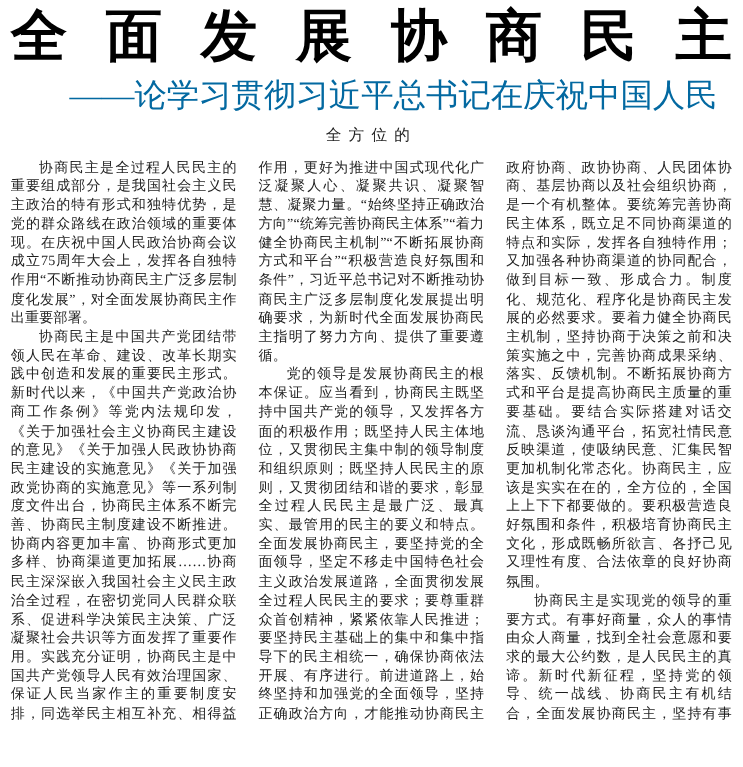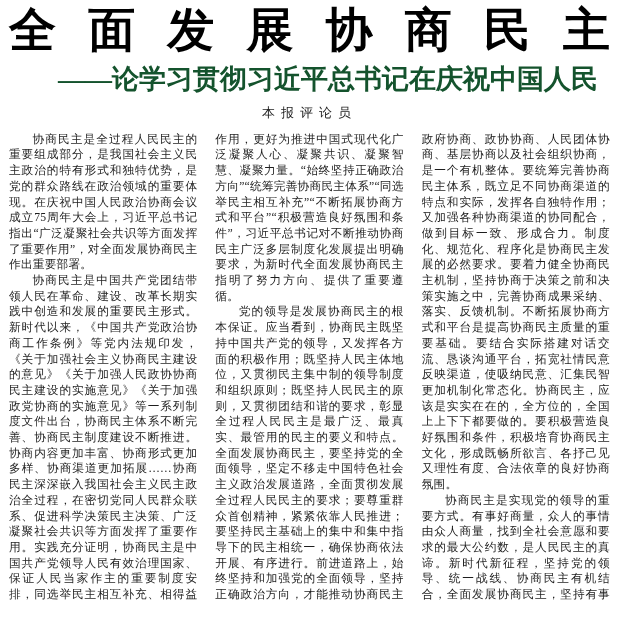--- a/index.html
+++ b/index.html
@@ -22,24 +22,24 @@
     color:#000000;
     text-align:justify;
     text-align-last:justify;
     letter-spacing:0;
     white-space:nowrap;
     display:flex;
     justify-content:space-between;
   }
   .subtitle {
     margin:5px 9px 0 9px;
-    font-weight:700;
+    font-weight:400;
     font-size:27px;
     line-height:1.3;
-    color:#14532d;
+    color:#0369a1;
   }
   .subtitle .line1 { padding-left:49px; }
   .subtitle .line2 { padding-left:0; }
   .byline {
     margin-top:7px;
     text-align:center;
     font-size:13px;
     letter-spacing:6px;
     color:#222222;
   }
@@ -74,32 +74,32 @@
       <span>协</span>
       <span>商</span>
       <span>民</span>
       <span>主</span>
     </h1>
 
   <div class="subtitle">
     <div class="line1">——论学习贯彻习近平总书记在庆祝中国人民</div>
   </div>
 
-  <div class="byline">本报评论员</div>
+  <div class="byline">全方位的</div>
 
   <div class="body-cols">
 
     <div class="col">
-      <p class="indent">协商民主是全过程人民民主的重要组成部分，是我国社会主义民主政治的特有形式和独特优势，是党的群众路线在政治领域的重要体现。在庆祝中国人民政治协商会议成立75周年大会上，习近平总书记指出“广泛凝聚社会共识等方面发挥了重要作用”，对全面发展协商民主作出重要部署。</p>
+      <p class="indent">协商民主是全过程人民民主的重要组成部分，是我国社会主义民主政治的特有形式和独特优势，是党的群众路线在政治领域的重要体现。在庆祝中国人民政治协商会议成立75周年大会上，发挥各自独特作用“不断推动协商民主广泛多层制度化发展”，对全面发展协商民主作出重要部署。</p>
       <p class="indent">协商民主是中国共产党团结带领人民在革命、建设、改革长期实践中创造和发展的重要民主形式。新时代以来，《中国共产党政治协商工作条例》等党内法规印发，《关于加强社会主义协商民主建设的意见》《关于加强人民政协协商民主建设的实施意见》《关于加强政党协商的实施意见》等一系列制度文件出台，协商民主体系不断完善、协商民主制度建设不断推进。协商内容更加丰富、协商形式更加多样、协商渠道更加拓展……协商民主深深嵌入我国社会主义民主政治全过程，在密切党同人民群众联系、促进科学决策民主决策、广泛凝聚社会共识等方面发挥了重要作用。实践充分证明，协商民主是中国共产党领导人民有效治理国家、保证人民当家作主的重要制度安排，同选举民主相互补充、相得益彰，具有旺盛生命力和巨大优越性。</p>
 
     </div>
 
     <div class="col">
-      <p>作用，更好为推进中国式现代化广泛凝聚人心、凝聚共识、凝聚智慧、凝聚力量。“始终坚持正确政治方向”“统筹完善协商民主体系”“同选举民主相互补充”“不断拓展协商方式和平台”“积极营造良好氛围和条件”，习近平总书记对不断推动协商民主广泛多层制度化发展提出明确要求，为新时代全面发展协商民主指明了努力方向、提供了重要遵循。</p>
+      <p>作用，更好为推进中国式现代化广泛凝聚人心、凝聚共识、凝聚智慧、凝聚力量。“始终坚持正确政治方向”“统筹完善协商民主体系”“着力健全协商民主机制”“不断拓展协商方式和平台”“积极营造良好氛围和条件”，习近平总书记对不断推动协商民主广泛多层制度化发展提出明确要求，为新时代全面发展协商民主指明了努力方向、提供了重要遵循。</p>
       <p class="indent">党的领导是发展协商民主的根本保证。应当看到，协商民主既坚持中国共产党的领导，又发挥各方面的积极作用；既坚持人民主体地位，又贯彻民主集中制的领导制度和组织原则；既坚持人民民主的原则，又贯彻团结和谐的要求，彰显全过程人民民主是最广泛、最真实、最管用的民主的要义和特点。全面发展协商民主，要坚持党的全面领导，坚定不移走中国特色社会主义政治发展道路，全面贯彻发展全过程人民民主的要求；要尊重群众首创精神，紧紧依靠人民推进；要坚持民主基础上的集中和集中指导下的民主相统一，确保协商依法开展、有序进行。前进道路上，始终坚持和加强党的全面领导，坚持正确政治方向，才能推动协商民主彰显更大优势、发挥更大效能。</p>
 
     </div>
 
     <div class="col">
       <p>政府协商、政协协商、人民团体协商、基层协商以及社会组织协商，是一个有机整体。要统筹完善协商民主体系，既立足不同协商渠道的特点和实际，发挥各自独特作用；又加强各种协商渠道的协同配合，做到目标一致、形成合力。制度化、规范化、程序化是协商民主发展的必然要求。要着力健全协商民主机制，坚持协商于决策之前和决策实施之中，完善协商成果采纳、落实、反馈机制。不断拓展协商方式和平台是提高协商民主质量的重要基础。要结合实际搭建对话交流、恳谈沟通平台，拓宽社情民意反映渠道，使吸纳民意、汇集民智更加机制化常态化。协商民主，应该是实实在在的，全方位的，全国上上下下都要做的。要积极营造良好氛围和条件，积极培育协商民主文化，形成既畅所欲言、各抒己见又理性有度、合法依章的良好协商氛围。</p>
       <p class="indent">协商民主是实现党的领导的重要方式。有事好商量，众人的事情由众人商量，找到全社会意愿和要求的最大公约数，是人民民主的真谛。新时代新征程，坚持党的领导、统一战线、协商民主有机结合，全面发展协商民主，坚持有事多协商、遇事多协商、做事多协商，发挥人民政协作为专门协商机构作用，在协商中加强团结、凝聚智慧、汇聚力量，就一定能为以中国式现代化全面推进强国建设、民族复兴伟业作出新的更大贡献。</p>
     </div>
 
   </div>

